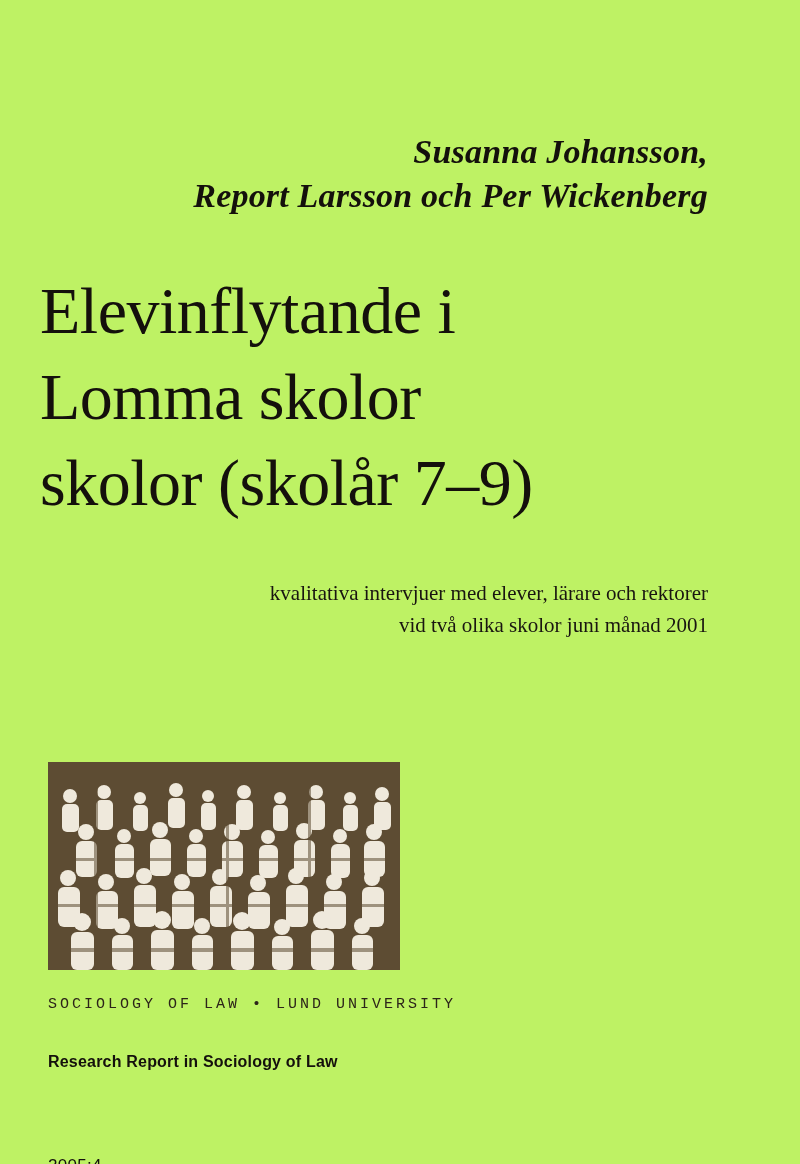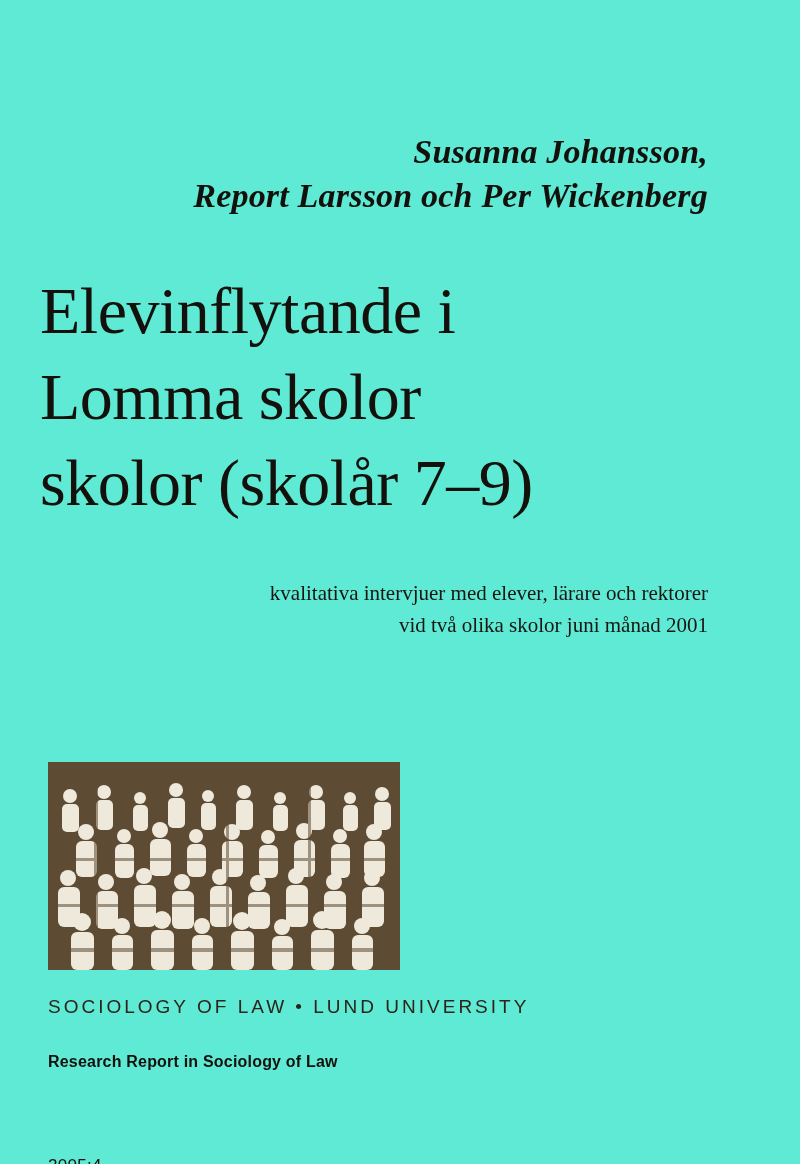--- a/index.html
+++ b/index.html
@@ -12,21 +12,21 @@
     background: #e9e2d3;
     font-family: "Liberation Serif", serif;
     color: #1a1613;
     overflow: hidden;
     position: relative;
   }
 
   .cover {
     position: absolute;
     inset: 0;
-    background: #5eead4;
+    background: #bef264;
   }
 
   
   .authors {
     position: absolute;
     top: 130px;
     left: 60px;
     right: 92px;
     text-align: right;
     font-family: "Liberation Serif", serif;
@@ -93,22 +93,22 @@
     position: absolute;
     left: 48px;
     top: 978px;
     width: 704px;
     height: 0;
   }
   .institution {
     position: absolute;
     left: 48px;
     top: 996px;
-    font-family: Liberation Sans, sans-serif;
-    font-size: 19px;
+    font-family: Liberation Mono, monospace;
+    font-size: 15px;
     letter-spacing: 3.0px;
     color: #2c2419;
     white-space: nowrap;
   }
   .series {
     position: absolute;
     left: 48px;
     top: 1053px;
     font-family: "Liberation Sans", sans-serif;
     font-weight: bold;

